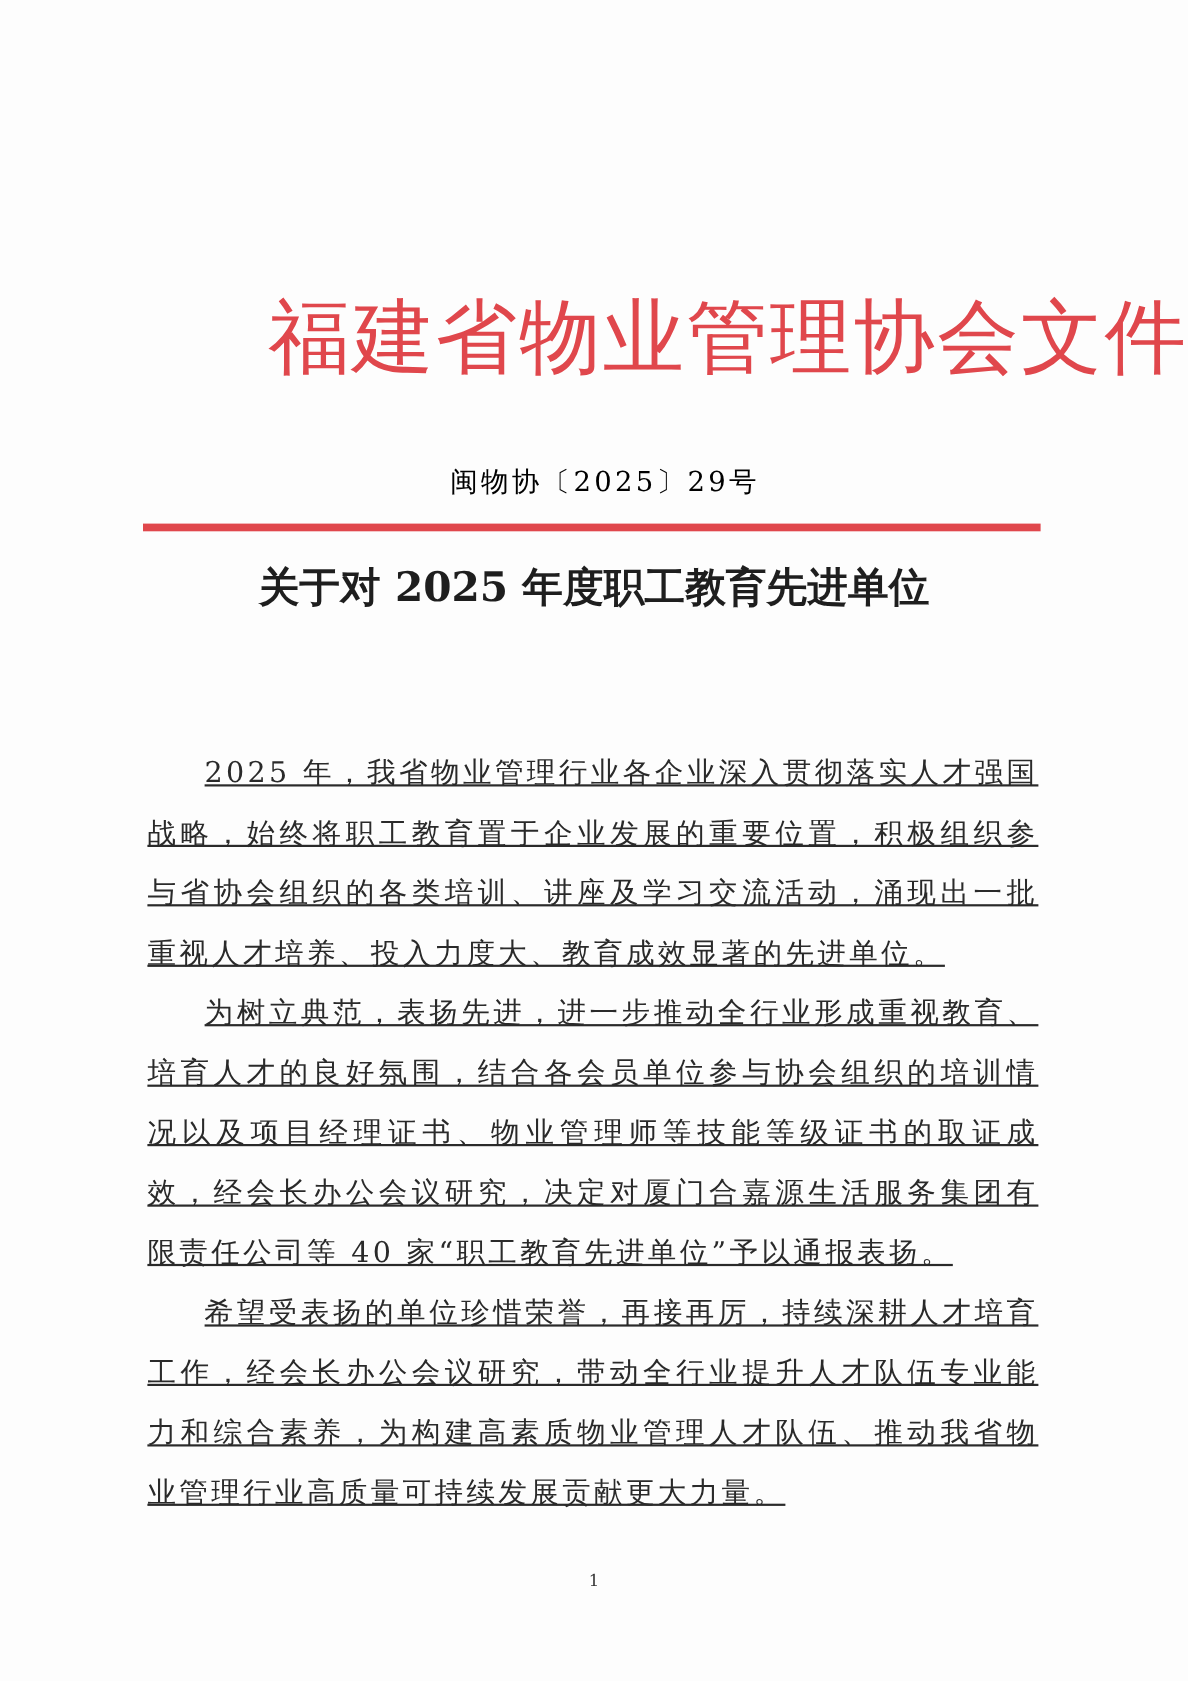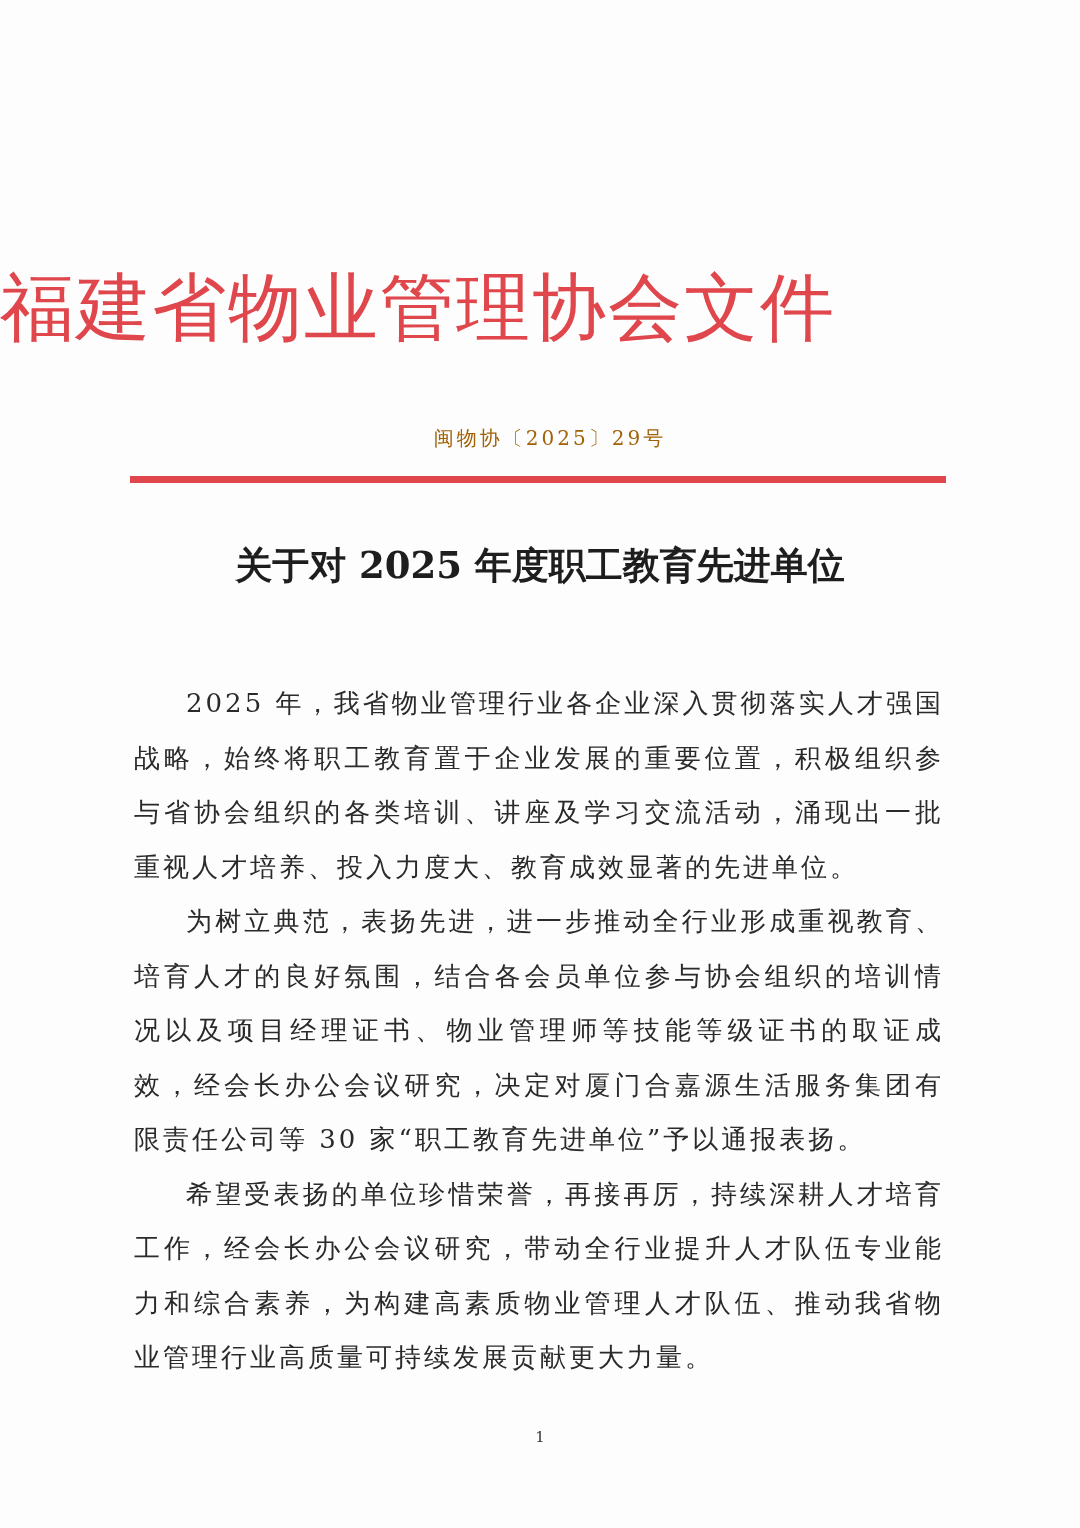--- a/index.html
+++ b/index.html
@@ -10,37 +10,37 @@
     position: relative;
     overflow: hidden;
     font-family: "DejaVu Serif", "Liberation Serif", serif;
     color: #2a2a2a;
   }
   .page { position: absolute; inset: 0; }
   .org-header {
     position: absolute;
     left: 0; right: 0;
     top: 262px;
-    text-align: left;
+    text-align: right;
     font-family: "DejaVu Serif", "Liberation Serif", serif;
     font-size: 74px;
     line-height: 90px;
     color: #e0474c;
     letter-spacing: 2px;
     font-weight: normal;
     white-space: nowrap;
   }
   .doc-number {
     position: absolute;
     left: 0; right: 0;
     top: 420px;
     text-align: center;
-    font-size: 20px;
+    font-size: 25px;
     line-height: 36px;
-    color: #a16207;
+    color: #000000;
     letter-spacing: 3px;
     white-space: nowrap;
     padding-left: 20px;
   }
   .red-rule {
     position: absolute;
     left: 130px;
     width: 816px;
     top: 476px;
     height: 7px;
@@ -49,32 +49,32 @@
   .title {
     position: absolute;
     left: 0; right: 0;
     top: 508px;
     text-align: center;
     font-size: 37px;
     line-height: 50px;
     font-weight: bold;
     color: #1e1e1e;
     white-space: nowrap;
-    margin-top: 32px;
   }
   .body-text {
     position: absolute;
     left: 134px;
     width: 810px;
     top: 676px;
     font-size: 26px;
     line-height: 54.5px;
     color: #2a2a2a;
     text-align: justify;
     letter-spacing: 3px;
+    text-decoration: underline;
   }
   .body-text p {
     margin: 0;
     text-indent: 2em;
   }
   .page-number {
     position: absolute;
     left: 530px;
     width: 20px;
     top: 1428px;
@@ -93,19 +93,19 @@
   <div class="doc-number">闽物协〔2025〕29号</div>
 
   <div class="red-rule"></div>
 
   <div class="title">
     <div>关于对 2025 年度职工教育先进单位</div>
   </div>
 
   <div class="body-text">
     <p>2025 年，我省物业管理行业各企业深入贯彻落实人才强国战略，始终将职工教育置于企业发展的重要位置，积极组织参与省协会组织的各类培训、讲座及学习交流活动，涌现出一批重视人才培养、投入力度大、教育成效显著的先进单位。</p>
-    <p>为树立典范，表扬先进，进一步推动全行业形成重视教育、培育人才的良好氛围，结合各会员单位参与协会组织的培训情况以及项目经理证书、物业管理师等技能等级证书的取证成效，经会长办公会议研究，决定对厦门合嘉源生活服务集团有限责任公司等 30 家“职工教育先进单位”予以通报表扬。</p>
+    <p>为树立典范，表扬先进，进一步推动全行业形成重视教育、培育人才的良好氛围，结合各会员单位参与协会组织的培训情况以及项目经理证书、物业管理师等技能等级证书的取证成效，经会长办公会议研究，决定对厦门合嘉源生活服务集团有限责任公司等 40 家“职工教育先进单位”予以通报表扬。</p>
     <p>希望受表扬的单位珍惜荣誉，再接再厉，持续深耕人才培育工作，经会长办公会议研究，带动全行业提升人才队伍专业能力和综合素养，为构建高素质物业管理人才队伍、推动我省物业管理行业高质量可持续发展贡献更大力量。</p>
   </div>
 
   <div class="page-number">1</div>
 
 </div>
 
 </body></html>

